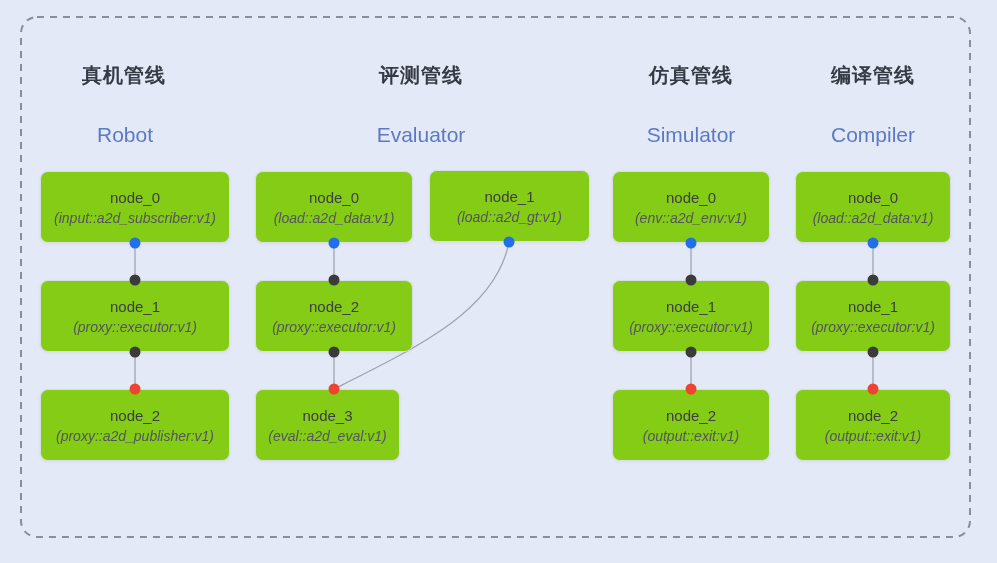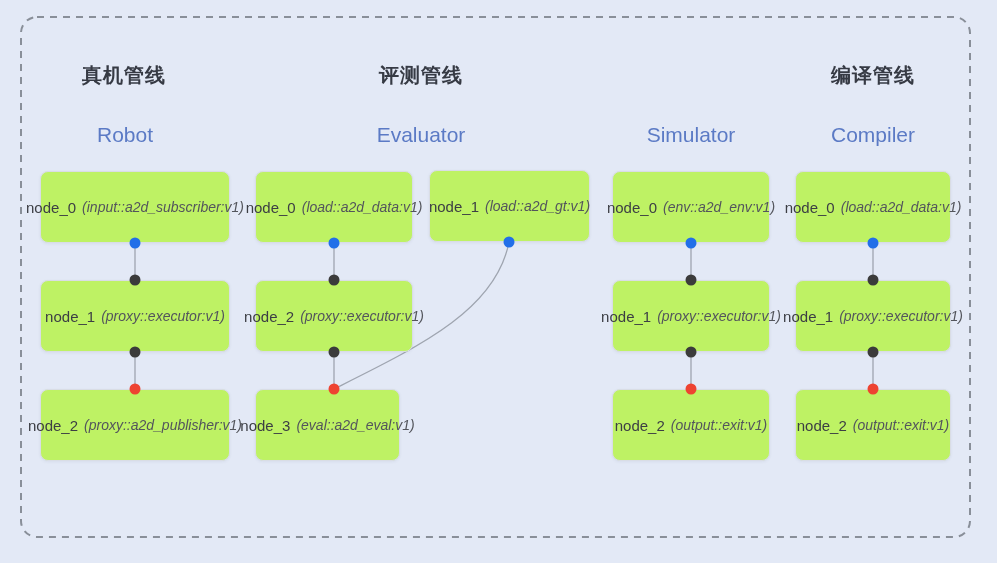--- a/index.html
+++ b/index.html
@@ -35,26 +35,26 @@
     text-align: center;
     font-size: 21px;
     font-weight: 400;
     color: #5b7ac5;
   }
   .node {
     position: absolute;
     height: 72px;
     z-index: 2;
     box-sizing: border-box;
-    background: #bef264;
+    background: #84cc16;
     border: 1px solid #d9dde5;
     border-radius: 8px;
     box-shadow: 0 1px 3px rgba(60, 70, 100, 0.07);
     display: flex;
-    flex-direction: row;
+    flex-direction: column;
     align-items: center;
     justify-content: center;
     gap: 6px;
   }
   .node-title {
     font-size: 15px;
     color: #3c3e44;
     line-height: 1;
   }
   .node-type {
@@ -95,20 +95,21 @@
       <path d="M873 352 V389"></path>
     </g>
   </svg>
 
   <div class="pipeline-title-zh" style="left:4px">真机管线</div>
   <div class="pipeline-title-en" style="left:5px">Robot</div>
 
   <div class="pipeline-title-zh" style="left:301px">评测管线</div>
   <div class="pipeline-title-en" style="left:301px">Evaluator</div>
 
+  <div class="pipeline-title-zh" style="left:571px">仿真管线</div>
   <div class="pipeline-title-en" style="left:571px">Simulator</div>
 
   <div class="pipeline-title-zh" style="left:753px">编译管线</div>
   <div class="pipeline-title-en" style="left:753px">Compiler</div>
 
   <div class="node" style="left:40px; top:171px; width:190px">
     <div class="node-title">node_0</div>
     <div class="node-type">(input::a2d_subscriber:v1)</div>
   </div>
   <div class="node" style="left:40px; top:280px; width:190px">

